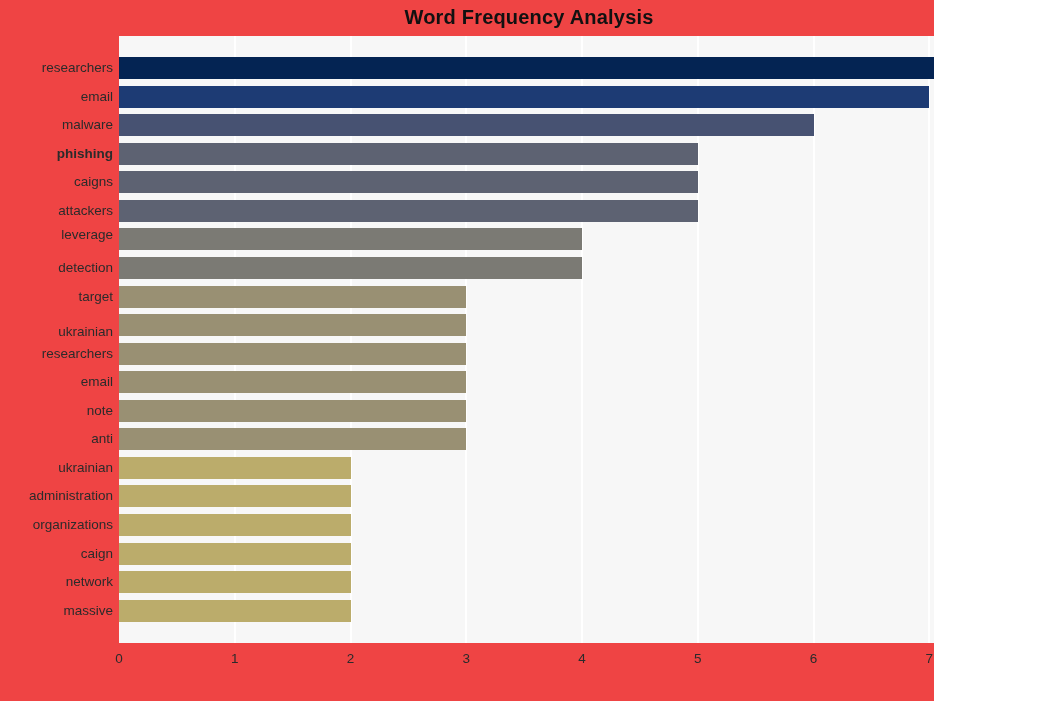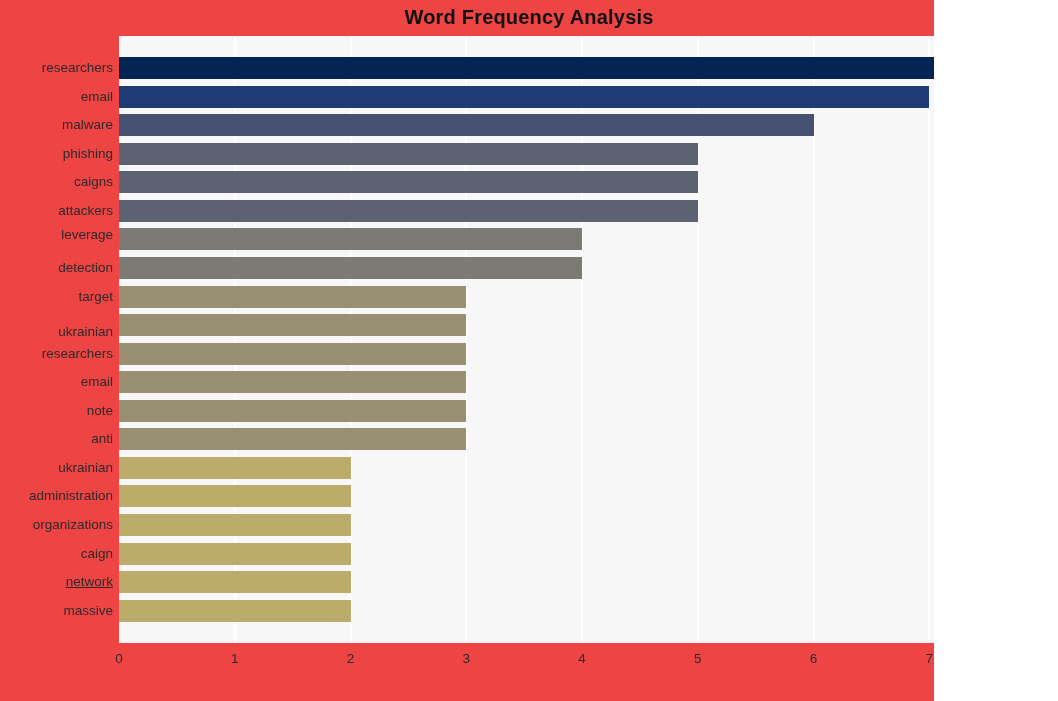--- a/index.html
+++ b/index.html
@@ -191,36 +191,36 @@
         <div class="bar-row" style="top: 560.44px; height: 28.5647px;">
           <div class="bar" title="massive: 2" style="width: 231.5px; background: rgb(187, 172, 107); top: 3.28235px;"></div>
         </div>
       </div>
   </div>
 
   <div id="y-axis">
       <div class="y-tick-label" style="top: 24.9925px;">researchers</div>
       <div class="y-tick-label" style="top: 53.5572px;">email</div>
       <div class="y-tick-label" style="top: 82.1219px;">malware</div>
-      <div class="y-tick-label" style="top: 110.687px;">phishing</div>
+      <div class="y-tick-label" style="top: 110.687px; font-weight: bold;">phishing</div>
       <div class="y-tick-label" style="top: 139.251px;">caigns</div>
       <div class="y-tick-label" style="top: 167.816px;">attackers</div>
       <div class="y-tick-label" style="top: 192px;">leverage</div>
       <div class="y-tick-label" style="top: 224.945px;">detection</div>
       <div class="y-tick-label" style="top: 253.51px;">target</div>
       <div class="y-tick-label" style="top: 289px; padding-left: 48px;">ukrainian</div>
       <div class="y-tick-label" style="top: 310.64px;">researchers</div>
       <div class="y-tick-label" style="top: 339.204px;">email</div>
       <div class="y-tick-label" style="top: 367.769px;">note</div>
       <div class="y-tick-label" style="top: 396.334px;">anti</div>
       <div class="y-tick-label" style="top: 424.898px;">ukrainian</div>
       <div class="y-tick-label" style="top: 453.463px;">administration</div>
       <div class="y-tick-label" style="top: 482.028px;">organizations</div>
       <div class="y-tick-label" style="top: 510.592px;">caign</div>
-      <div class="y-tick-label" style="top: 539.157px; text-decoration: underline;">network</div>
+      <div class="y-tick-label" style="top: 539.157px;">network</div>
       <div class="y-tick-label" style="top: 567.722px;">massive</div>
     </div>
 
   <div id="x-axis">
       <div class="x-tick-label" style="left: 0px;">0</div>
       <div class="x-tick-label" style="left: 115.75px;">1</div>
       <div class="x-tick-label" style="left: 231.5px;">2</div>
       <div class="x-tick-label" style="left: 347.25px;">3</div>
       <div class="x-tick-label" style="left: 463px;">4</div>
       <div class="x-tick-label" style="left: 578.75px;">5</div>

